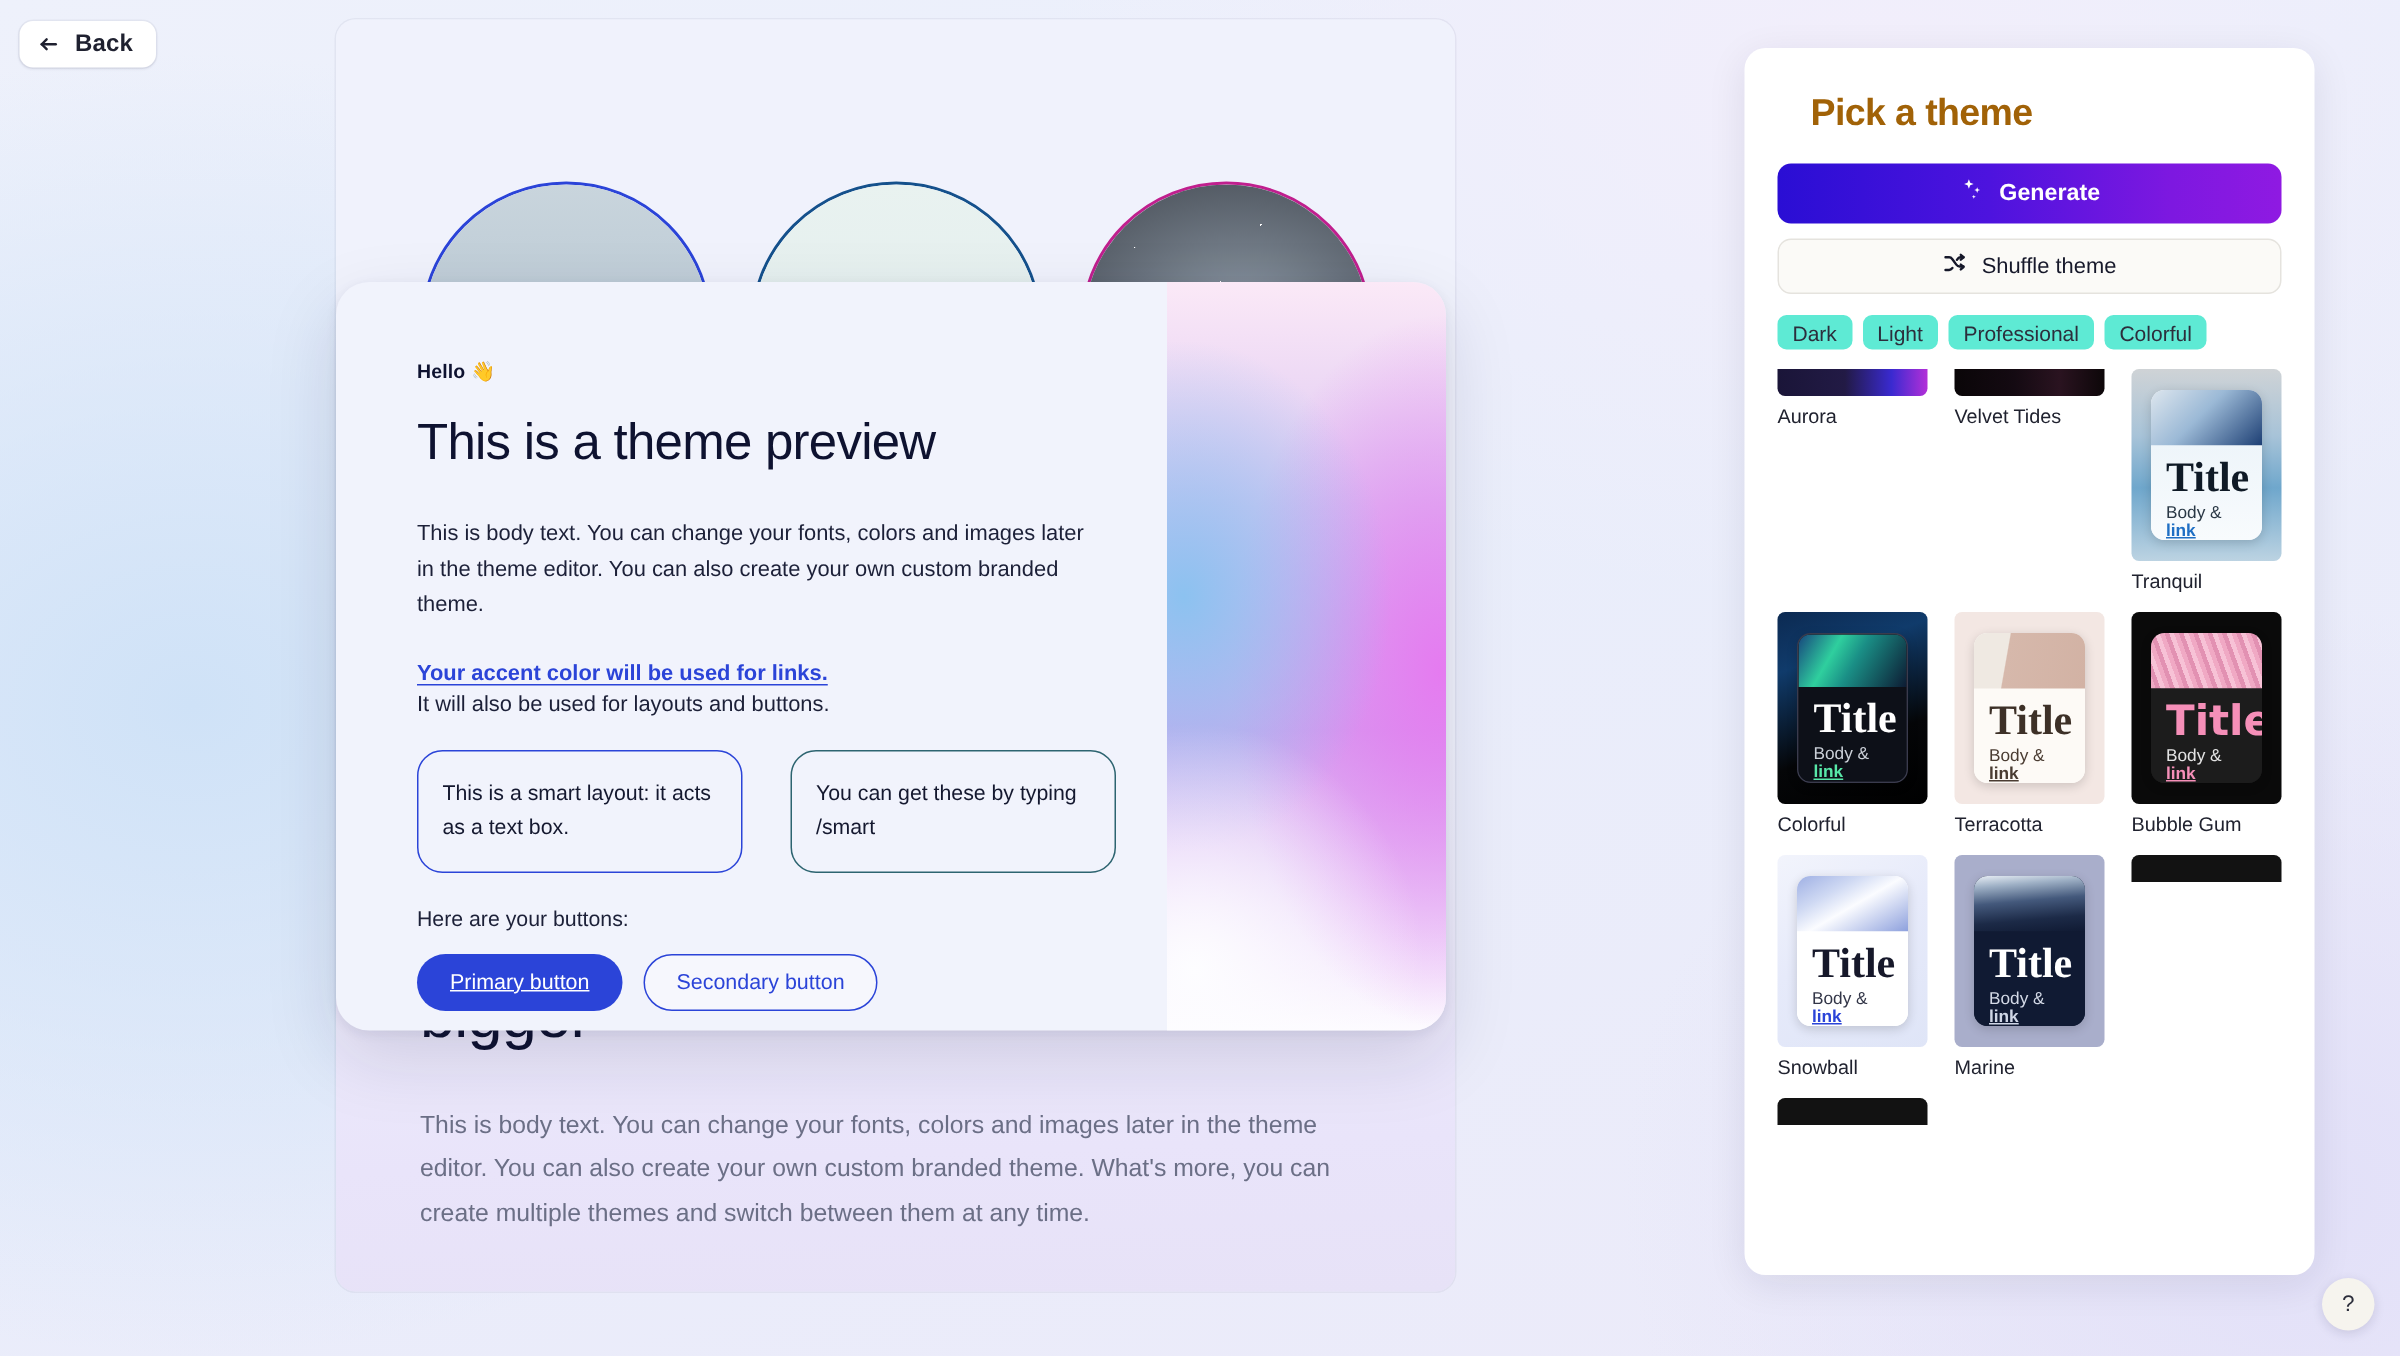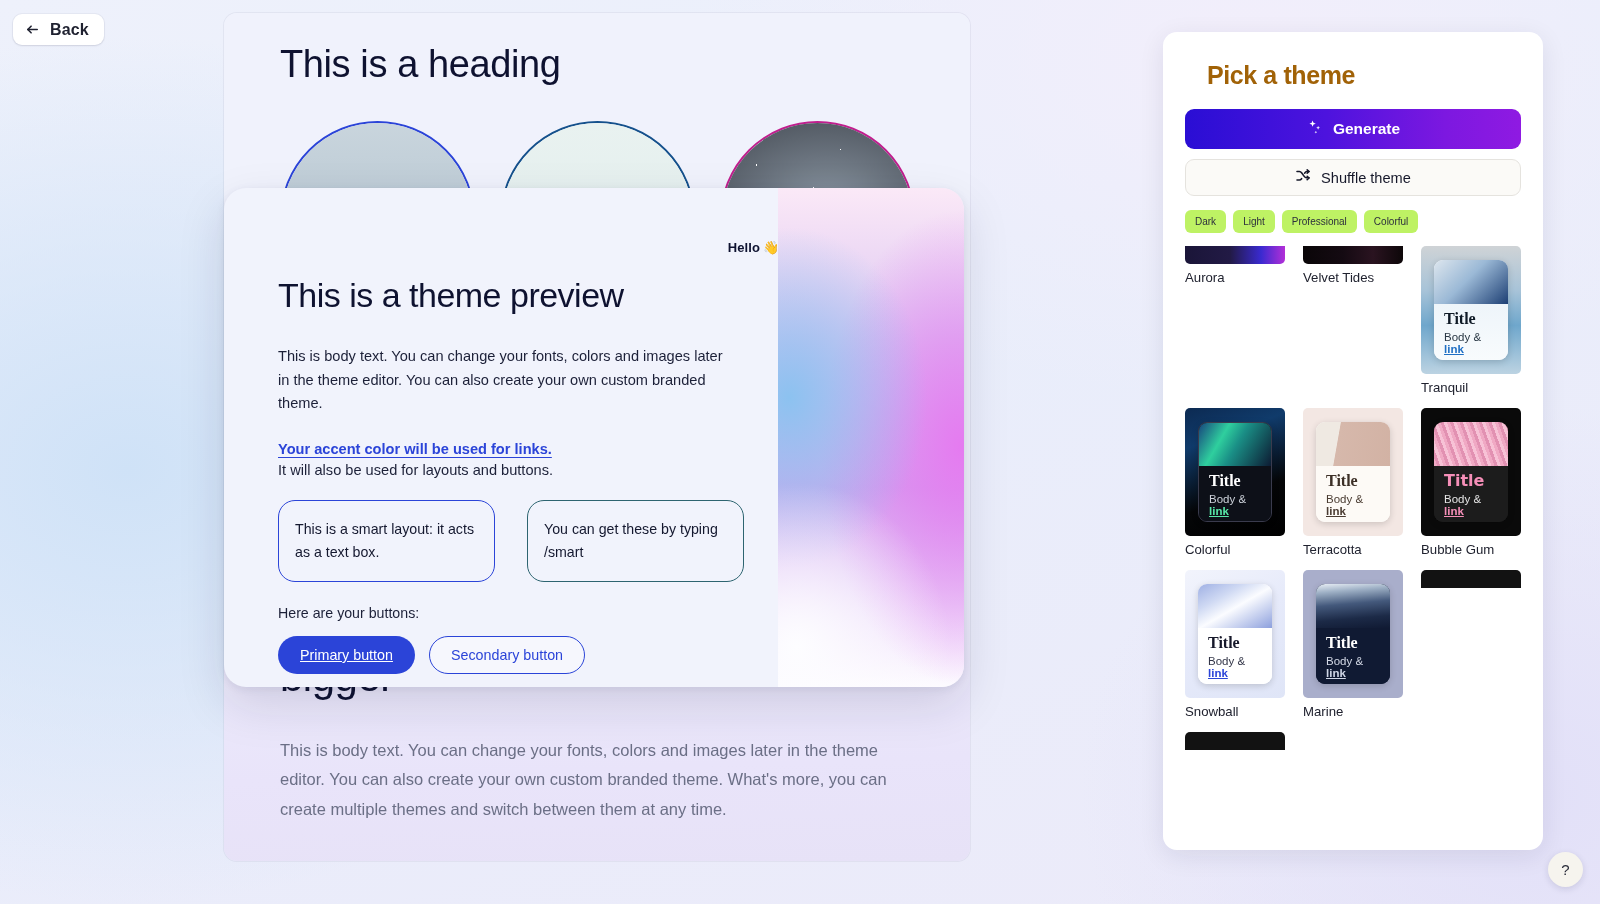--- a/index.html
+++ b/index.html
@@ -108,21 +108,21 @@
   }
   .modal-left { width: 556px; padding: 52px 0 0 54px; position: relative; z-index: 2; }
   .modal-right {
     position: absolute; right: 0; top: 0; bottom: 0; width: 186px;
     background:
       radial-gradient(ellipse 150% 60% at 10% 92%, #fdfdff 0%, rgba(253,253,255,0) 55%),
       radial-gradient(ellipse 120% 55% at 6% 42%, #8cc2f0 0%, rgba(140,194,240,0) 62%),
       radial-gradient(ellipse 110% 70% at 98% 52%, #e57bf0 0%, rgba(229,123,240,0) 68%),
       linear-gradient(180deg, #fbe9f7 0%, #dcc6f2 30%, #cfa8ee 60%, #f0e2fb 88%, #fdfbff 100%);
   }
-  .hello { font-size: 13px; font-weight: 700; color: #0e1230; letter-spacing: .1px; text-align: right; }
+  .hello { font-size: 13px; font-weight: 700; color: #0e1230; letter-spacing: .1px; }
   .modal-title {
     margin-top: 21px;
     font-size: 34px; font-weight: 400; color: #0e1230; letter-spacing: -.5px;
   }
   .modal-body {
     margin-top: 30px; width: 450px;
     font-size: 14.6px; line-height: 1.62; color: #1c2038;
   }
   .accent-link {
     display: inline-block; margin-top: 25px;
@@ -172,21 +172,21 @@
   }
   .shuffle-btn {
     display: flex; align-items: center; justify-content: center; gap: 10px;
     margin-top: 10px; height: 37px; border: 1px solid #e5e3de; border-radius: 9px;
     background: #fbfaf7; color: #16182a; font-size: 14.6px; font-weight: 500;
     cursor: pointer; font-family: inherit; width: 100%;
   }
   .chips { display: flex; gap: 7px; margin-top: 14px; }
   .chip {
     height: 23px; padding: 0 10px; border-radius: 6px; border: none;
-    background: #bef264; color: #2c2e3c; font-size: 10px; cursor: pointer;
+    background: #5eead4; color: #2c2e3c; font-size: 14px; cursor: pointer;
     font-family: inherit; display: flex; align-items: center;
   }
   .grid {
     margin-top: 13px; display: grid; grid-template-columns: 1fr 1fr 1fr;
     column-gap: 18px; row-gap: 13px;
   }
   .tcard { cursor: pointer; }
   .thumb {
     height: 128px; border-radius: 5px; overflow: hidden; position: relative;
     display: flex; align-items: center; justify-content: center;
@@ -194,21 +194,21 @@
   .tcard.clip-top .thumb { height: 18px; border-radius: 0 0 5px 5px; align-items: flex-end; }
   .tcard.clip-bot .thumb { height: 18px; border-radius: 5px 5px 0 0; }
   .tname { margin-top: 6px; font-size: 13.2px; color: #20222f; }
   .inner {
     position: absolute; left: 13%; top: 11%; width: 74%; height: 78%;
     border-radius: 9px; overflow: hidden; display: flex; flex-direction: column;
     box-shadow: 0 2px 7px rgba(0,0,0,.16);
   }
   .inner .pic { height: 44%; }
   .inner .txt { flex: 1; padding: 7px 9px 0 10px; }
-  .inner .t-title { font-family: "Liberation Serif", serif; font-size: 16px; font-weight: 700; line-height: 1.05; }
+  .inner .t-title { font-family: "Liberation Serif", serif; font-size: 28px; font-weight: 700; line-height: 1.05; }
   .inner .t-body { font-size: 11.5px; margin-top: 3px; }
   .inner .t-body a { text-decoration: underline; font-weight: 700; }
 
   
   .aurora .thumb { background: linear-gradient(90deg,#1a1538 0%, #221a45 45%, #3a2ad0 76%, #b32fd8 100%); }
   .velvet .thumb { background: linear-gradient(90deg,#0a0608 0%, #140a12 40%, #2a1320 70%, #0d0709 100%); }
 
   .tranquil .thumb { background: linear-gradient(180deg,#cfd3d6 0%, #a7c3d8 35%, #6fa7cc 62%, #bcd3e2 100%); }
   .tranquil .inner { background: #f3f8fc; }
   .tranquil .pic { background: linear-gradient(135deg,#dde6ee 0%, #9bb9d6 45%, #1d3f74 100%); }
@@ -277,21 +277,20 @@
   <span>
     <svg class="arrow-ico" viewBox="0 0 16 16" fill="none" stroke="#1f2130" stroke-width="1.7" stroke-linecap="round" stroke-linejoin="round">
       <path d="M13 8H3"></path>
         <path d="M6.5 4.5L3 8l3.5 3.5"></path>
     </svg>
   </span>
   <span class="lbl">Back</span>
 </button>
 
 <div class="doc">
-  <div class="doc-heading">This is a heading</div>
 
   <div class="circles">
     <div class="circ c1">
       <div class="img"></div>
       <div class="peak"></div>
     </div>
     <div class="circ c2">
       <div class="img"></div>
       <div class="glow"></div>
       <div class="tent"></div>

